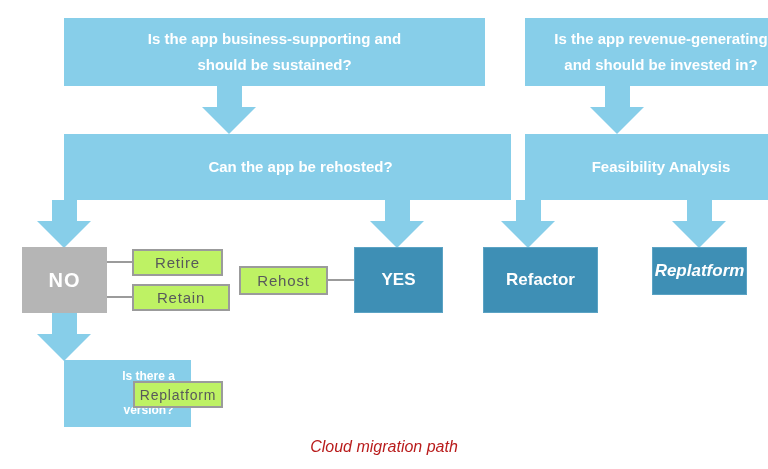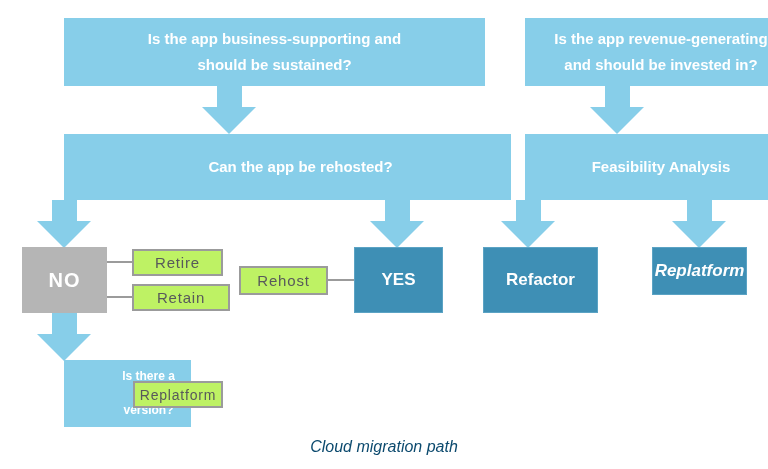--- a/index.html
+++ b/index.html
@@ -86,21 +86,21 @@
     height: 2px;
     background: #9B9B9B;
   }
   .caption {
     position: absolute;
     left: 0; right: 0;
     top: 438px;
     text-align: center;
     font-style: italic;
     font-size: 16px;
-    color: #0c4a6e;
+    color: #b91c1c;
   }
   .saas-box {
     font-size: 12px;
     line-height: 17px;
     padding-left: 42px;
   }
 </style>
 </head>
 <body>
 

